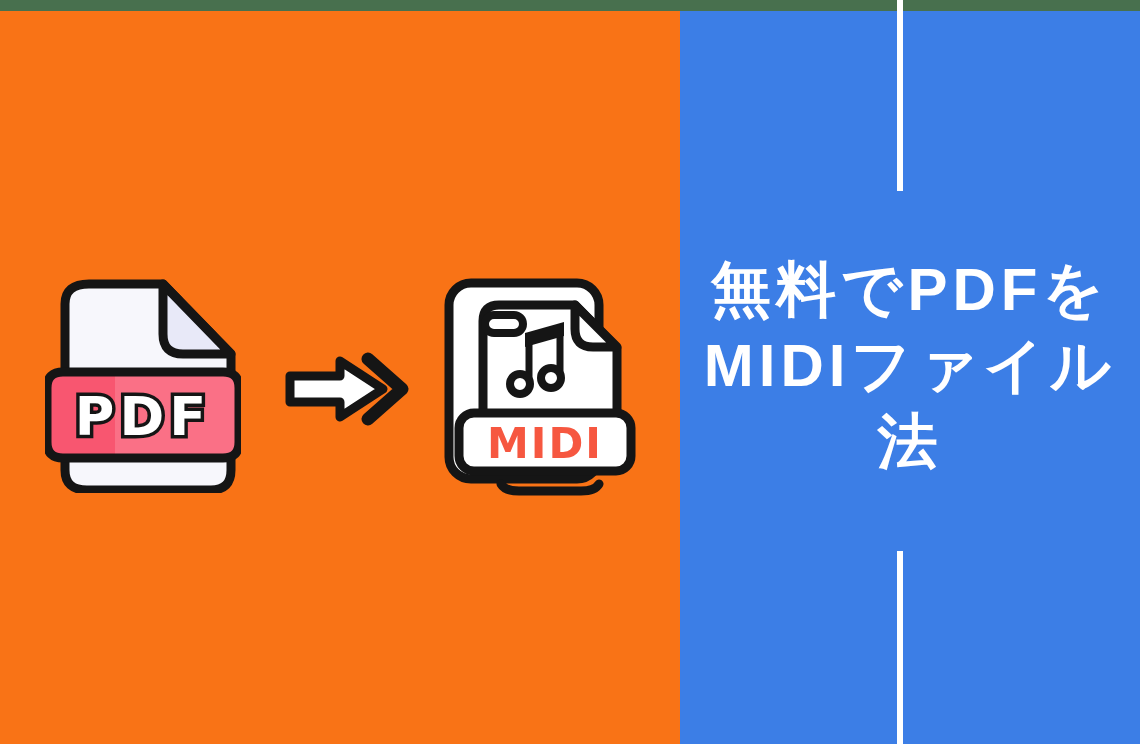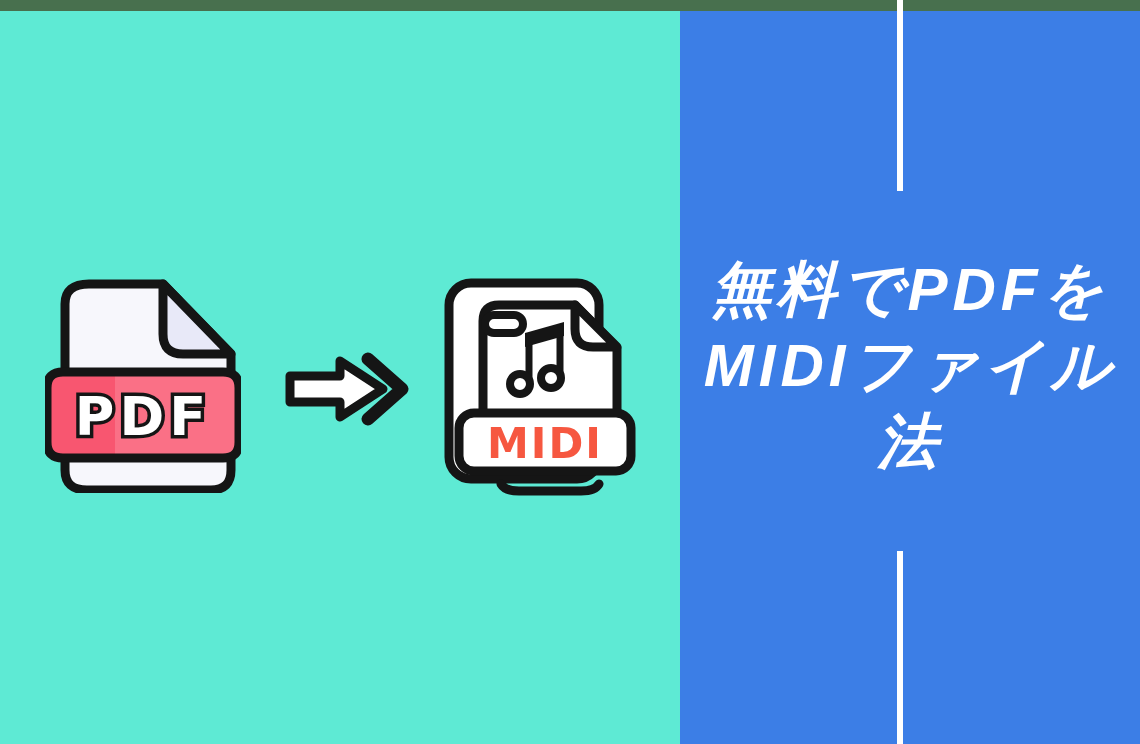--- a/index.html
+++ b/index.html
@@ -16,36 +16,35 @@
     position: absolute; left: 0; top: 0;
     width: 1140px; height: 11px;
     background: #48704E;
     z-index: 2;
   }
 
   
   .left-area {
     position: absolute; left: 0; top: 0;
     width: 680px; height: 744px;
-    background: #5eead4;
+    background: #f97316;
     z-index: 1;
   }
   .icon-abs { position: absolute; display: block; }
   .pdf-icon   { left: 45px;  top: 278px; }
   .arrow-icon { left: 282px; top: 350px; }
   .midi-icon  { left: 443px; top: 277px; }
 
   
   .right-panel {
     position: absolute; left: 680px; top: 0;
     width: 460px; height: 744px;
     background: #3C7EE6;
     display: flex; align-items: center; justify-content: center;
     z-index: 1;
-    font-style: italic;
   }
   .title-block {
     text-align: center;
     margin-bottom: 12px;
   }
   .title-line {
     color: #ffffff;
     font-size: 60px;
     line-height: 76px;
     font-weight: bold;

